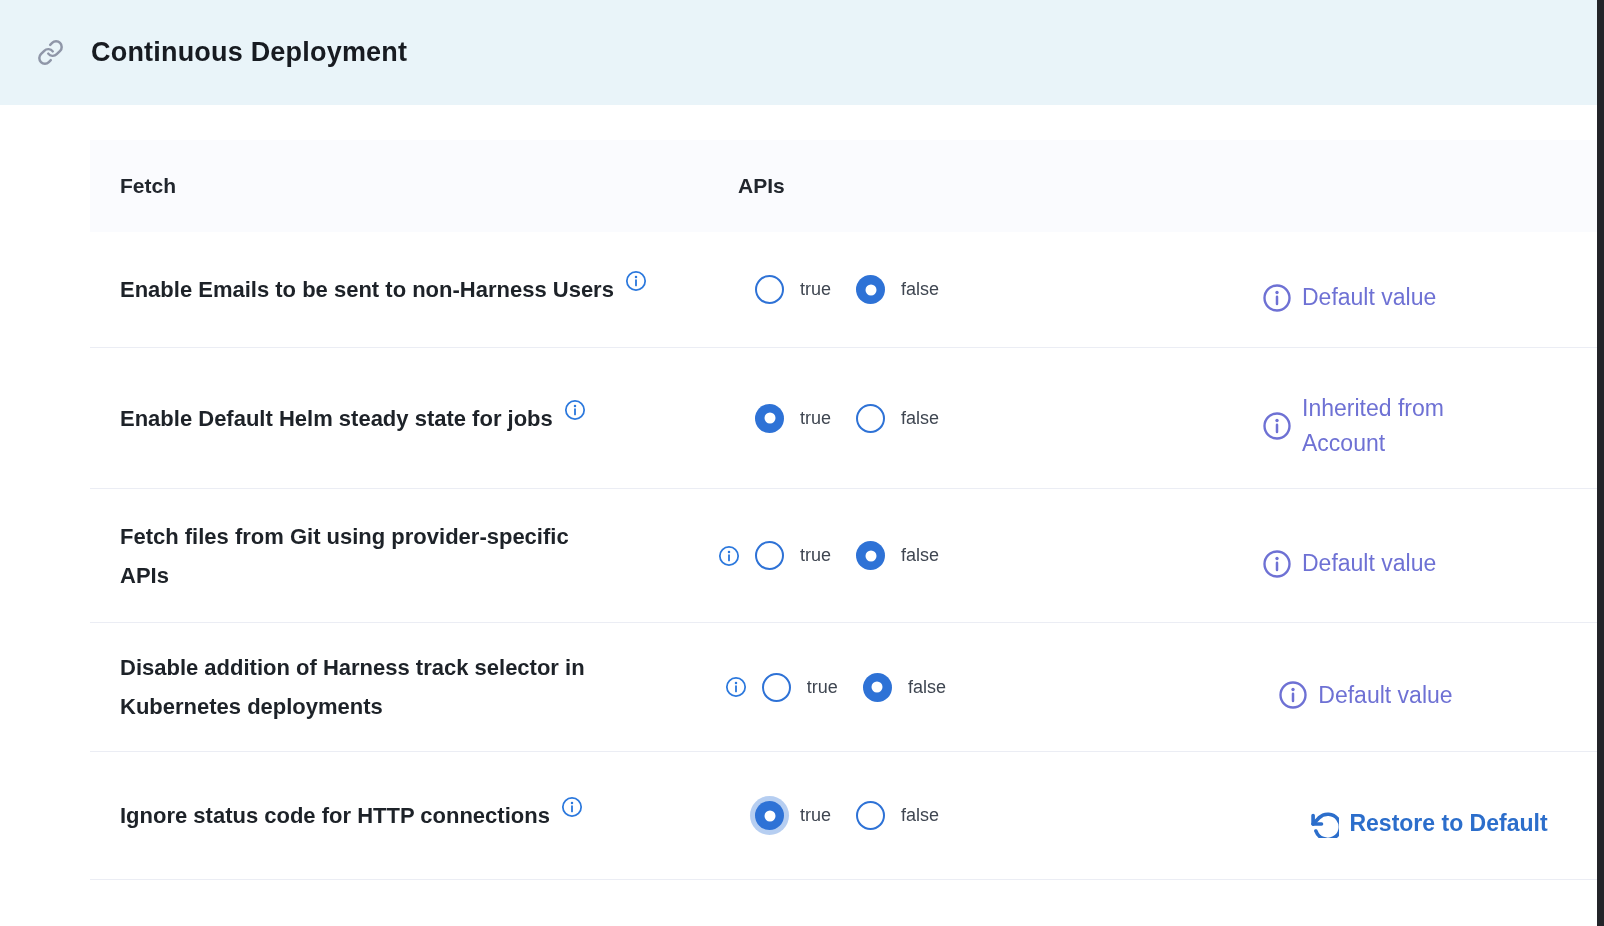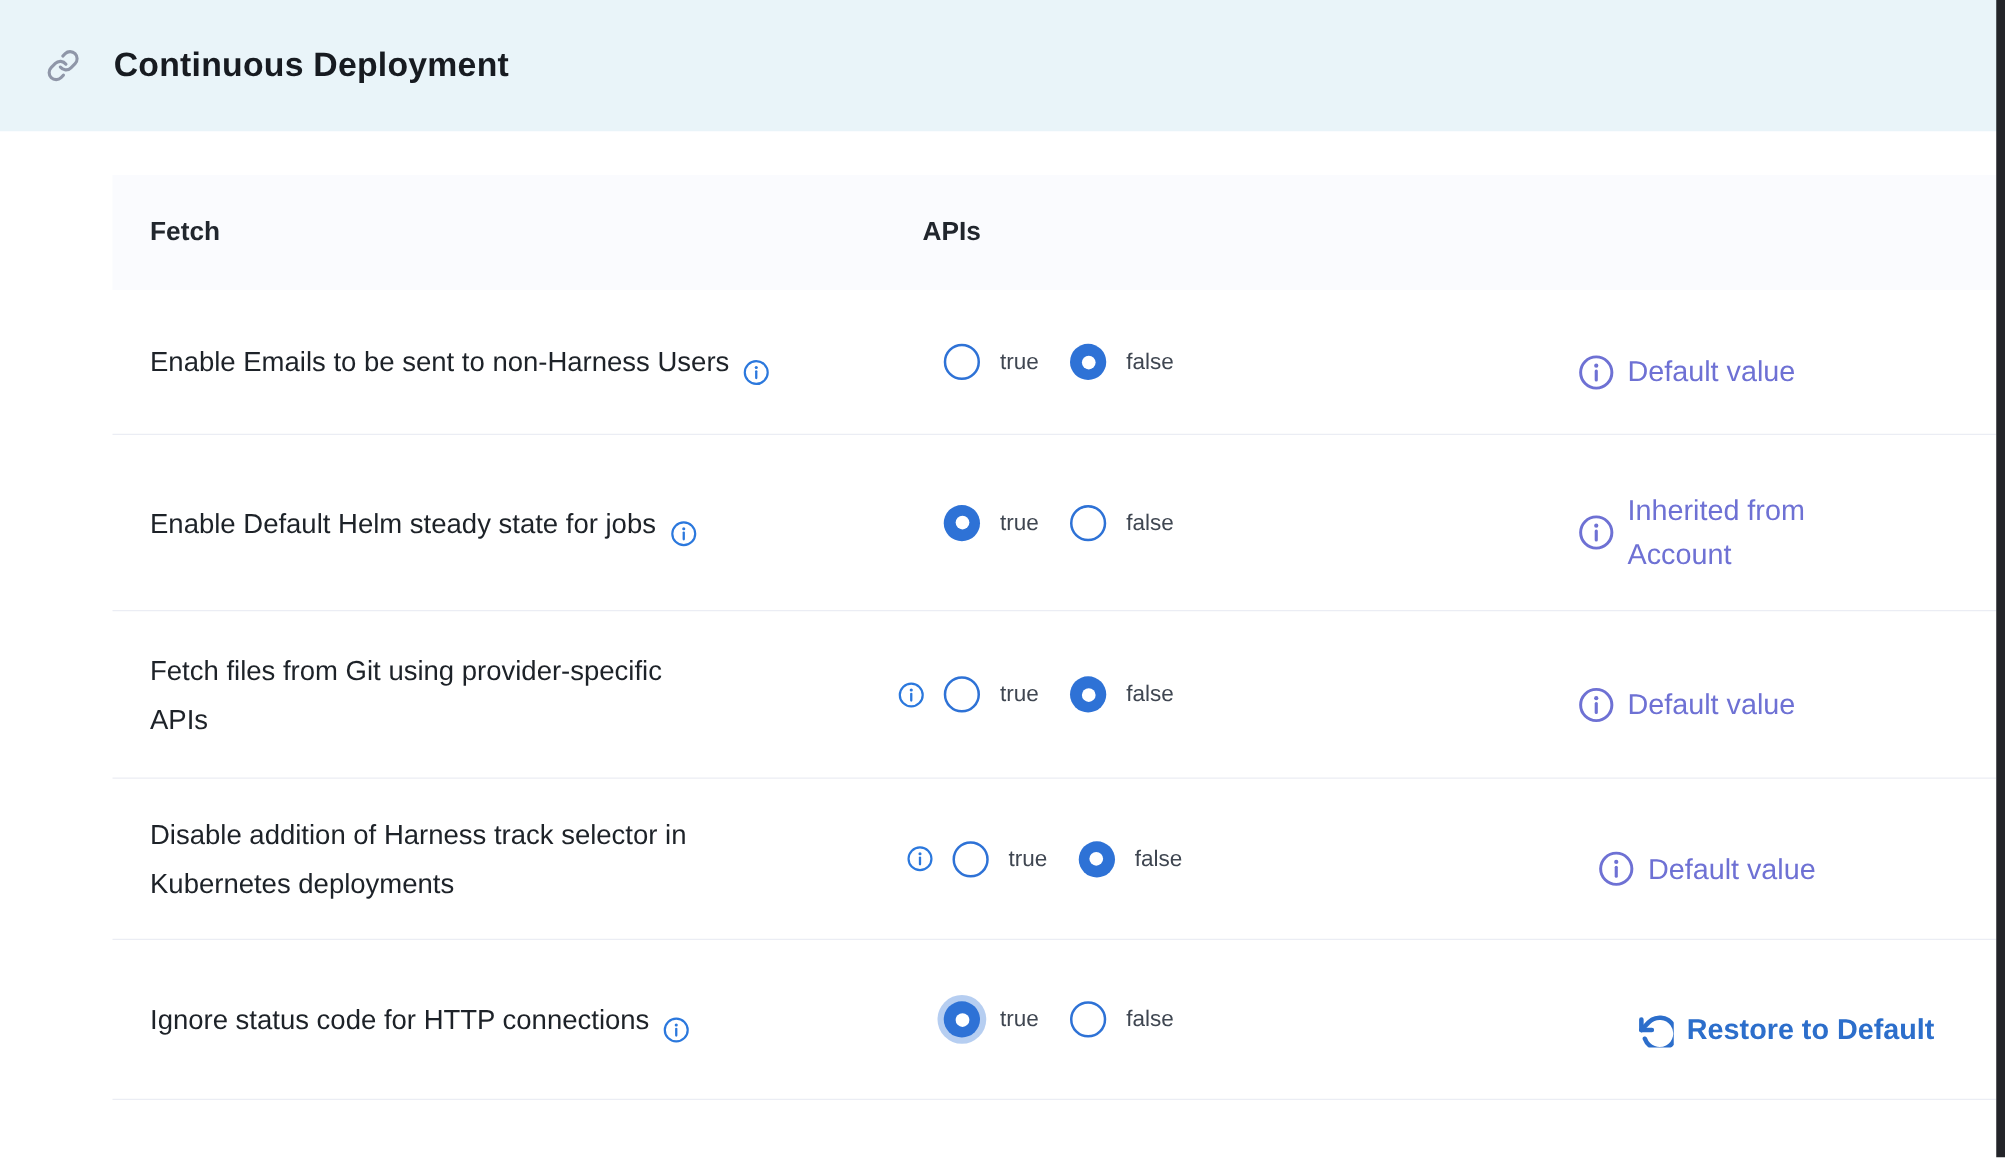--- a/index.html
+++ b/index.html
@@ -47,22 +47,22 @@
   }
   .th-name{ width:648px; padding-left:30px; }
   .row{
     display:flex; align-items:center;
     border-bottom:1px solid var(--divider);
   }
   .r0{ min-height:116px; } .r1{ min-height:141px; } .r2{ min-height:134px; }
   .r3{ min-height:129px;gap:36px; } .r4{ min-height:128px; }
   .cell-name{
     width:628px; padding-left:30px;
-    display:flex; align-items:flex-end; gap:11px;
-    font-size:22px; font-weight:normal; color:var(--text-dark); line-height:39px;
+    display:flex; align-items:flex-start; gap:11px;
+    font-size:22px; font-weight:bold; color:var(--text-dark); line-height:39px;
   }
   .name-text{ white-space:pre-line; }
   .cell-value{ width:544px; display:flex; align-items:center; }
   .pre-icon{ width:37px; display:flex; align-items:center; }
   .radio-item{ display:flex; align-items:center; gap:16px; cursor:pointer; }
   .radio-item.false-item{ margin-left:25px; }
   .radio{
     width:29px; height:29px; border-radius:50%;
     border:2px solid var(--blue); background:#fff; flex:0 0 29px; position:relative;
   }

